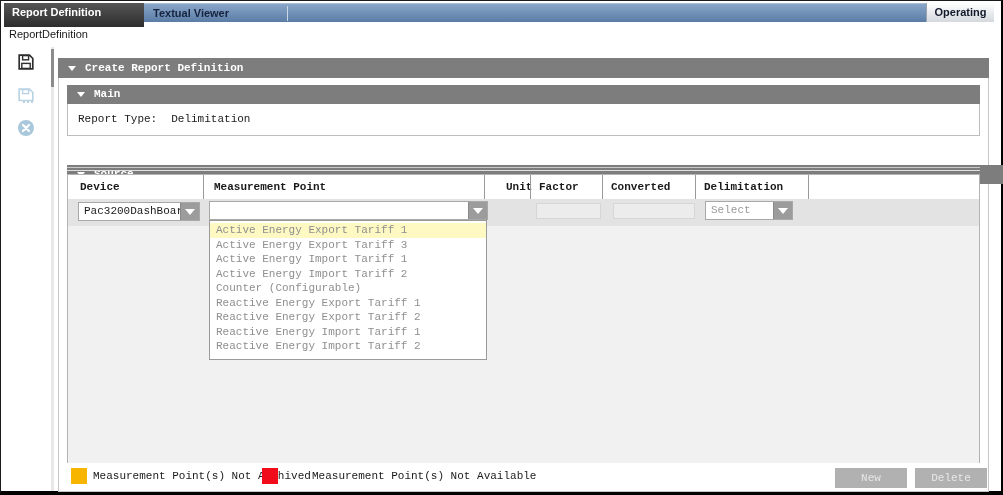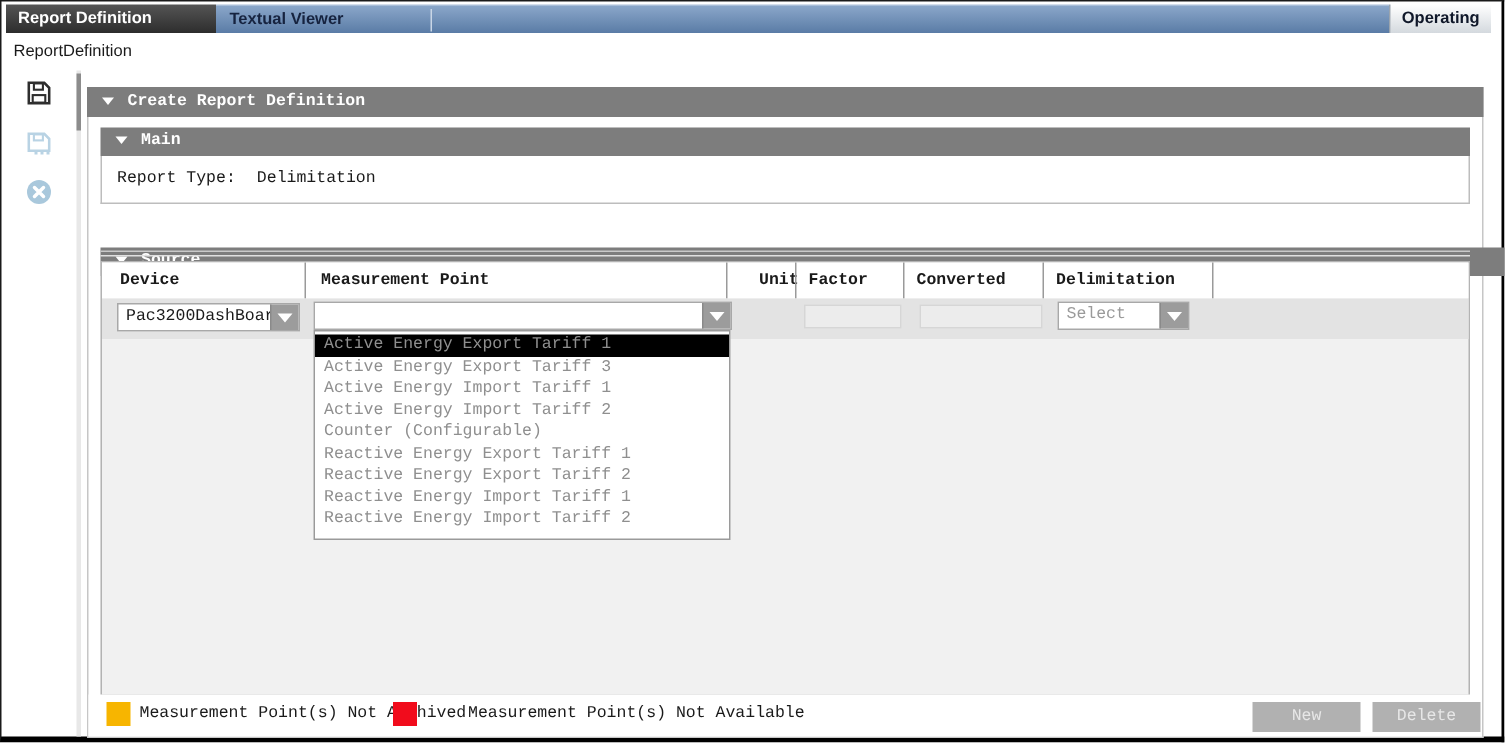--- a/index.html
+++ b/index.html
@@ -4,21 +4,21 @@
 <style>
   * { box-sizing: border-box; margin: 0; padding: 0; }
   html, body { width: 1003px; height: 495px; overflow: hidden; }
   body { font-family: "Liberation Sans", sans-serif; font-size: 11px; color: #1a1a1a; background: #fff; }
 
   .frame { position: relative; width: 1003px; height: 495px; background: #fff;
            border: 1px solid #1a1a1a; border-right: 2px solid #000; border-bottom: 4px solid #000; }
 
   
   .tabbar { position: absolute; top: 2px; left: 2px; right: 0; height: 19px; }
-  .tab-dark { position: absolute; left: 1px; top: 0; width: 140px; height: 19px;
+  .tab-dark { position: absolute; left: 1px; top: 0; width: 140px; height: 24px;
               background: linear-gradient(#555, #2d2d2d); color: #fff; font-weight: bold;
               line-height: 19px; padding-left: 8px; }
   .blue-strip { position: absolute; left: 141px; top: 0; width: 782px; height: 19px;
                 background: linear-gradient(#8aa6c9, #5a7ca6); border-top: 1px solid #a9bed8; }
   .tab-blue-label { position: absolute; left: 9px; top: 0; height: 18px; line-height: 18px;
                     color: #16233f; font-weight: bold; }
   .blue-sep { position: absolute; left: 143px; top: 2px; width: 1px; height: 15px; background: #c9d6e6; }
   .tab-light { position: absolute; left: 923px; top: 0; width: 68px; height: 19px;
                background: linear-gradient(#ffffff, #d4d9de); border-left: 1px solid #9aa4ae;
                color: #10182a; font-weight: bold; line-height: 19px; text-align: center; }
@@ -82,21 +82,21 @@
 
   .cell-input { position: absolute; top: 4px; height: 16px; background: #ececec; border: 1px solid #d6d6d6; }
   .inp-factor { left: 468px; width: 65px; }
   .inp-cunit  { left: 545px; width: 82px; }
 
   
   .dd-list { position: absolute; left: 141px; top: 45px; width: 278px; height: 140px;
              background: #fff; border: 1px solid #9a9a9a; padding-top: 2px; z-index: 5; }
   .dd-item { height: 14.5px; line-height: 14.5px; padding-left: 6px; color: #8f8f8f;
              white-space: nowrap; cursor: pointer; }
-  .dd-item.hl { background: #000000; }
+  .dd-item.hl { background: #fef9c3; }
 
   
   .legend { position: absolute; left: 0; bottom: 0; width: 929px; height: 28px; background: #fff; }
   .lg-item { position: absolute; top: 5px; height: 16px; display: flex; align-items: center; }
   .lg-1 { left: 12px; } .lg-2 { left: 203px; gap: 28px; }
   .swatch { width: 16px; height: 16px; margin-right: 6px; display: inline-block; }
 
   .act-btn { position: absolute; bottom: 3px; width: 72px; height: 20px; background: #b1b1b1;
              color: #e7e7e7; text-align: center; line-height: 20px; cursor: pointer; }
   .btn-new { right: 81px; }

